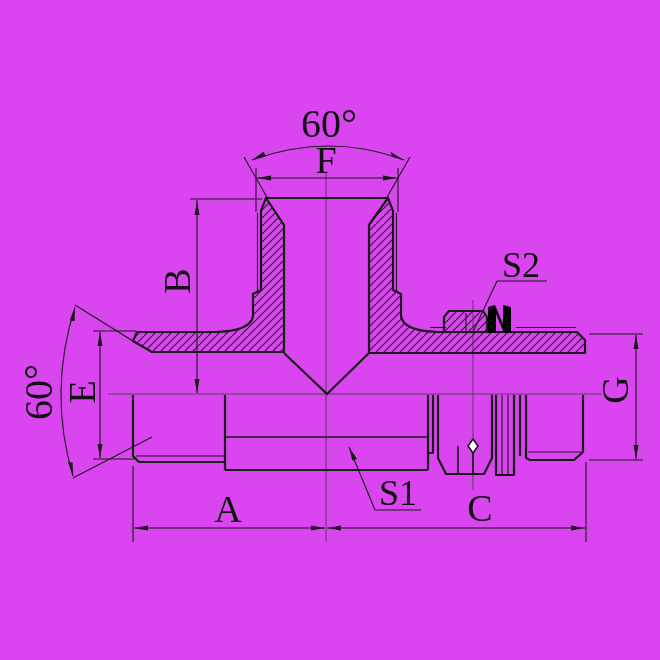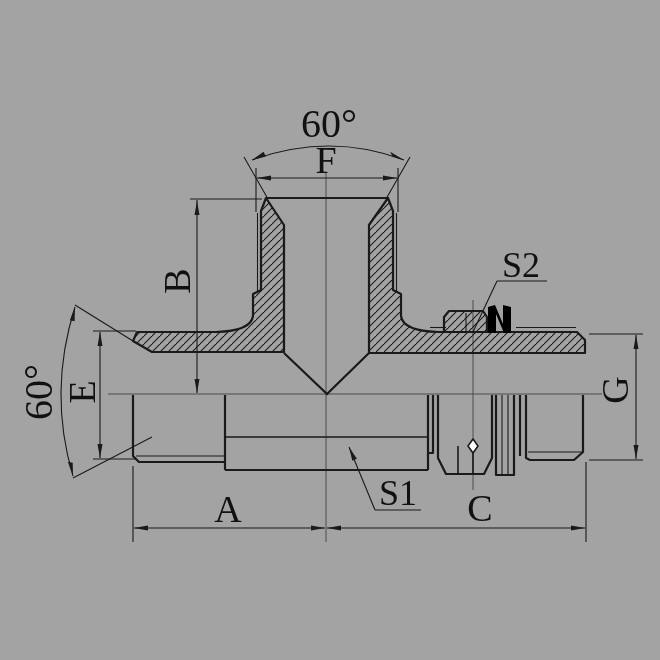--- a/index.html
+++ b/index.html
@@ -1,16 +1,16 @@
 <!DOCTYPE html>
 <html><head>
 <meta charset="utf-8">
 <style>
   html,body{margin:0;padding:0;background:#ffffff;}
-  .stage{width:660px;height:660px;background:#a3a3a3;position:relative;overflow:hidden;}
+  .stage{width:660px;height:660px;background:#d946ef;position:relative;overflow:hidden;}
   svg{display:block;}
   text{font-family:"Liberation Serif","DejaVu Serif",serif;fill:#111;}
   .dim-letter{font-size:38px;}
   .angle-label{font-size:40px;}
   .wrench-label{font-size:36px;}
 </style>
 </head>
 <body>
 
 <div class="stage">

